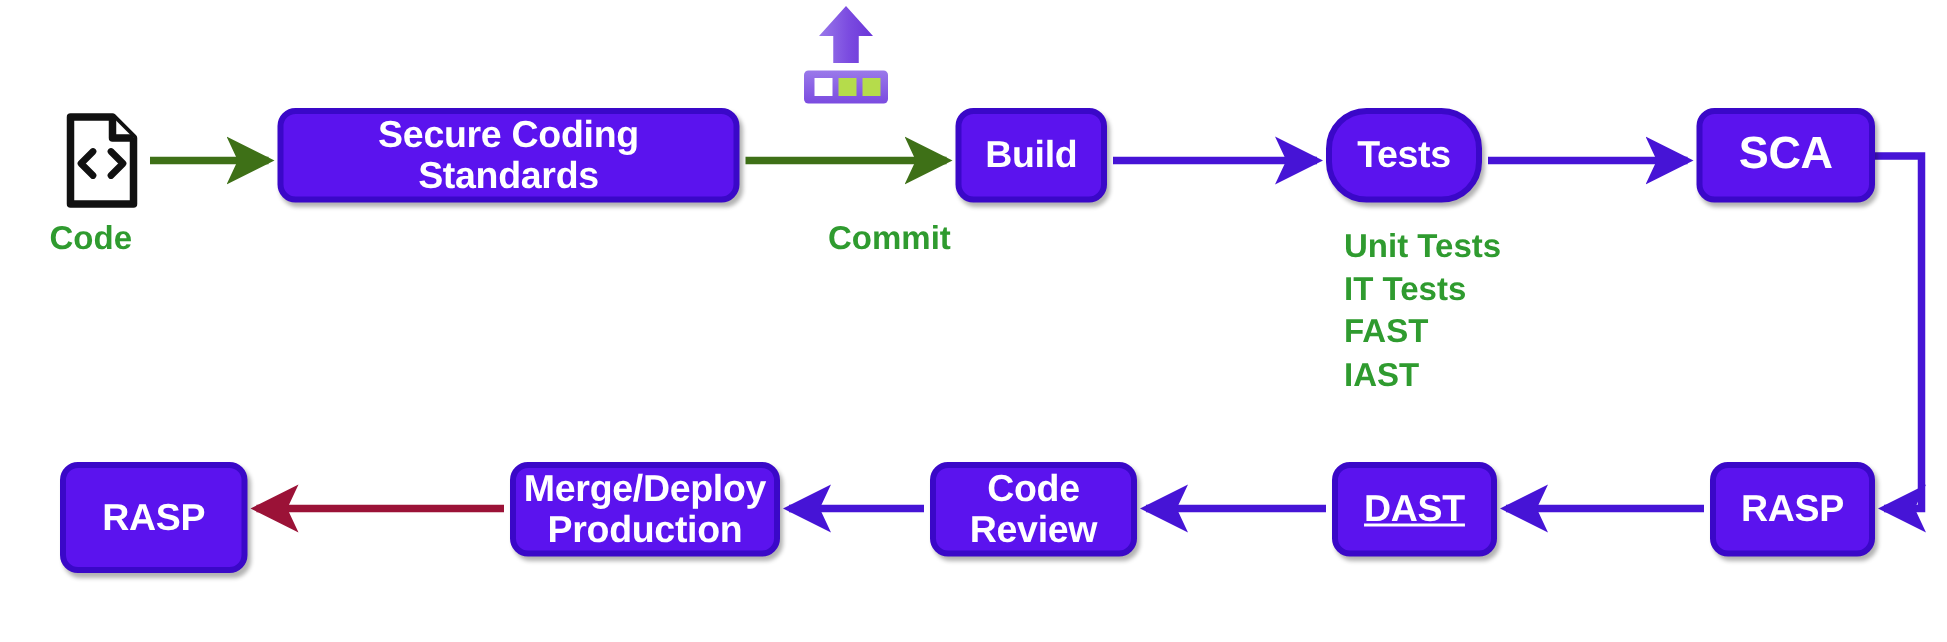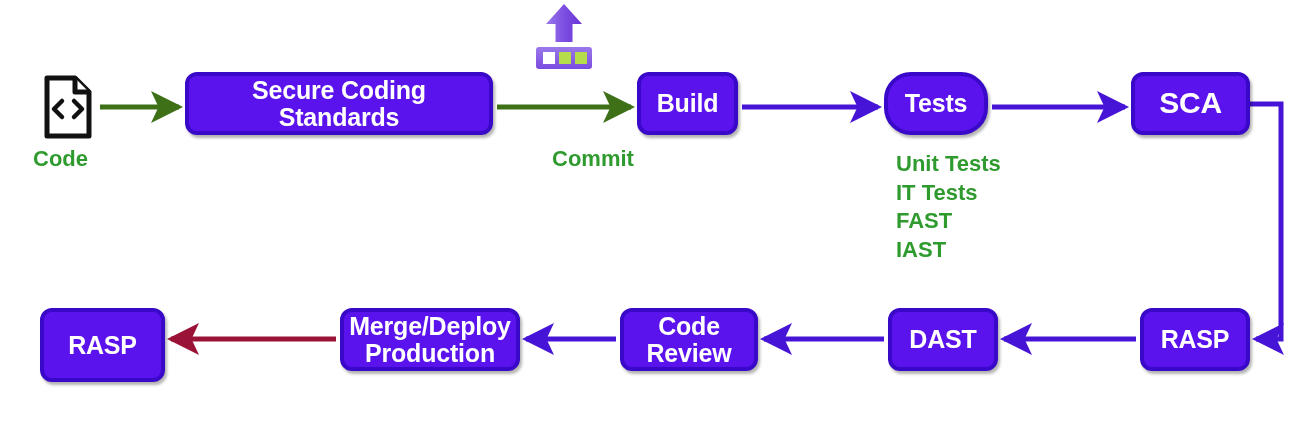--- a/index.html
+++ b/index.html
@@ -140,21 +140,21 @@
   </div>
 
   <div class="node" style="left:1131px; top:72px; width:119px; height:63px; font-size:30px;">
     <span class="node-label">SCA</span>
   </div>
 
   <div class="node" style="left:1140px; top:308px; width:110px; height:63px; font-size:25px;">
     <span class="node-label">RASP</span>
   </div>
 
-  <div class="node" style="left:888px; top:308px; width:110px; height:63px; font-size:25px;">
+  <div class="node" style="left:888px; top:308px; width:110px; height:63px; font-size:25px;text-decoration:underline;">
     <span class="node-label">DAST</span>
   </div>
 
   <div class="node" style="left:620px; top:308px; width:138px; height:63px; font-size:25px;">
     <span class="node-label">Code
 Review</span>
   </div>
 
   <div class="node" style="left:340px; top:308px; width:180px; height:63px; font-size:25px;">
     <span class="node-label">Merge/Deploy

